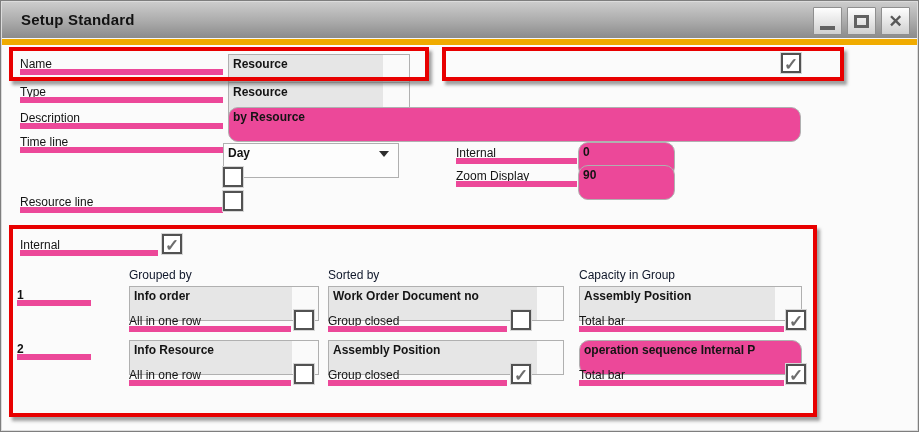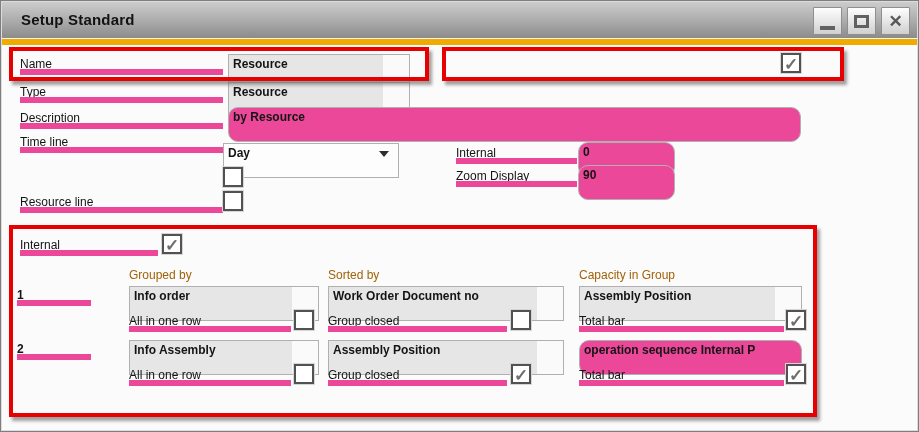--- a/index.html
+++ b/index.html
@@ -34,21 +34,21 @@
   .accent {
     position:absolute; left:1px; right:1px; top:38px; height:7px;
     background:#F0AB00; border-bottom:1px solid #fdfdfd;
   }
   .lbl {
     position:absolute; height:21px; font-size:12px; color:#141414;
     border-bottom:6px solid #ec4899; padding-top:3px;
     white-space:nowrap; overflow:hidden;
   }
   .hdr {
-    position:absolute; height:18px; font-size:12px; color:#a16207; white-space:nowrap;
+    position:absolute; height:18px; font-size:12px; color:#0f172a; white-space:nowrap;
   }
   .rownum { font-weight:600; }
   .field {
     position:absolute; height:35px; font-size:12px; color:#141414;
     border:1px solid #b0b0b0; padding:2px 4px 0 4px;
     white-space:nowrap; overflow:hidden;font-weight:bold;
   }
   .field-gray {
     background:linear-gradient(90deg, #e6e6e6 0, #e6e6e6 calc(100% - 26px), #fafafa calc(100% - 26px));
   }
@@ -149,21 +149,21 @@
   <div class="lbl" style="left:327px; top:310px; width:179px;">Group closed</div>
   <div class="cb" style="left:510px; top:309px;">
     <span></span>
   </div>
   <div class="lbl" style="left:578px; top:310px; width:205px;">Total bar</div>
   <div class="cb" style="left:785px; top:309px;">
     <span>✓</span>
   </div>
 
   <div class="lbl rownum" style="left:16px; top:338px; width:74px;">2</div>
-  <div class="field field-gray" style="left:128px; top:339px; width:190px;">Info Assembly</div>
+  <div class="field field-gray" style="left:128px; top:339px; width:190px;">Info Resource</div>
   <div class="field field-gray" style="left:327px; top:339px; width:236px;">Assembly Position</div>
   <div class="field field-white" style="left:578px; top:339px; width:223px;">operation sequence Internal P</div>
 
   <div class="lbl" style="left:128px; top:364px; width:162px;">All in one row</div>
   <div class="cb" style="left:293px; top:363px;">
     <span></span>
   </div>
   <div class="lbl" style="left:327px; top:364px; width:179px;">Group closed</div>
   <div class="cb" style="left:510px; top:363px;">
     <span>✓</span>

